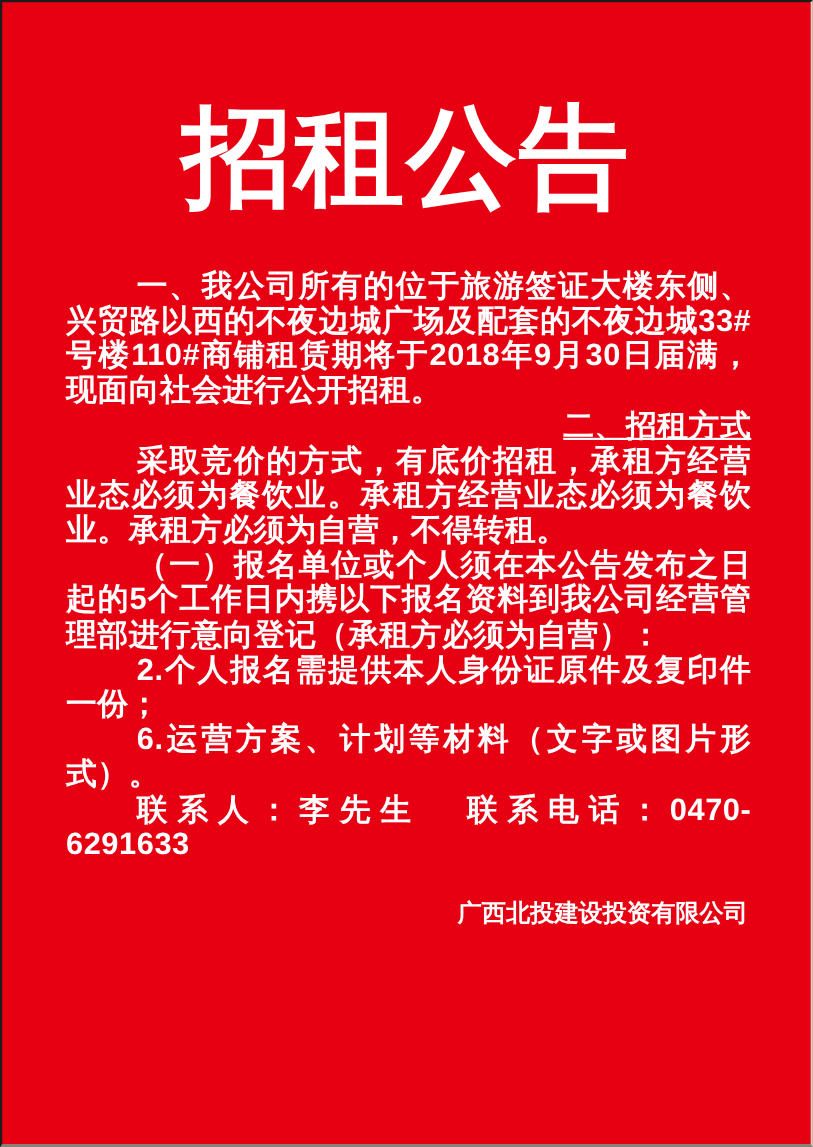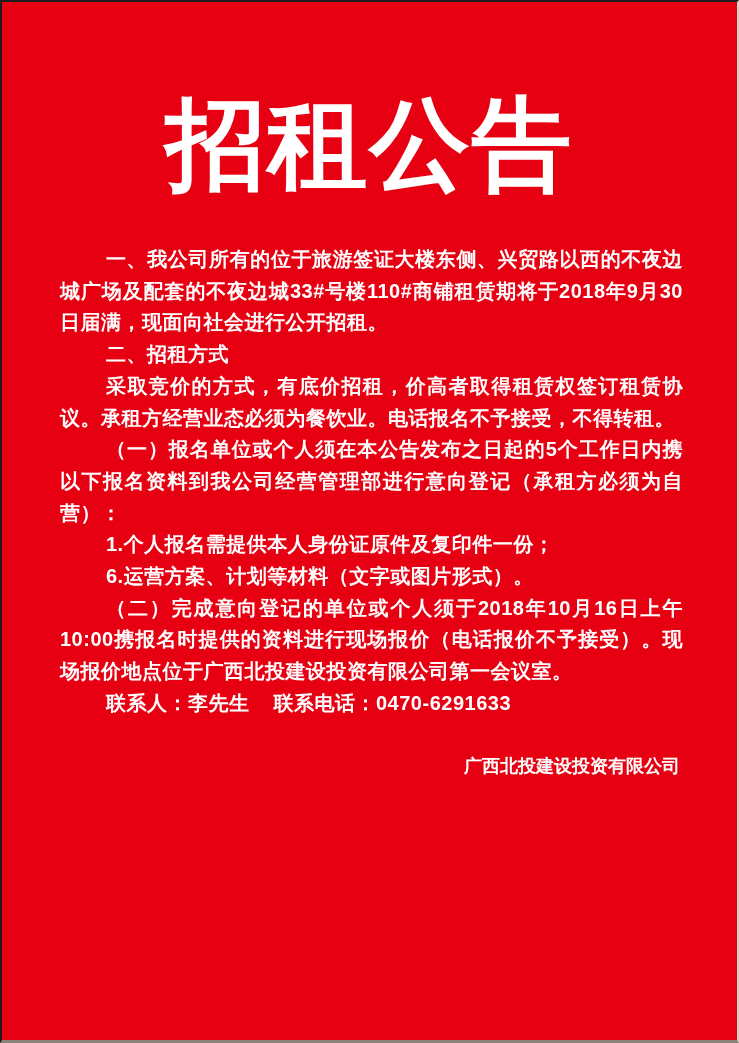--- a/index.html
+++ b/index.html
@@ -17,81 +17,81 @@
     border-top: 2px solid #1c1c1c;
     border-left: 2px solid #1c1c1c;
     border-right: 2px solid #d8d2c4;
     border-bottom: 3px solid #8a8278;
     overflow: hidden;
     color: #ffffff;
   }
   .title {
     margin: 86px 0 0 0;
     text-align: center;
-    font-family: Liberation Sans, sans-serif;
+    font-family: Liberation Serif, serif;
     font-weight: 900;
     font-size: 100px;
     line-height: 1.12;
     letter-spacing: 2px;
     color: #ffffff;
   }
   .body-text {
     margin: 44px 54px 0 58px;
     font-weight: bold;
-    font-size: 20px;
+    font-size: 28px;
     line-height: 31.7px;
     letter-spacing: 0.5px;
   }
   .body-text p {
     margin: 0;
     text-indent: 2.3em;
     text-align: justify;
     text-justify: inter-ideograph;
   }
   .body-text p.heading {
-    text-align: left;
+    text-align: right;
+    text-decoration: underline;
   }
   .contact-line {
     margin: 0;
     text-indent: 2.3em;
     font-weight: bold;
   }
   .contact-gap {
     display: inline-block;
     width: 1.2em;
   }
   .signature {
     margin-top: 30px;
     margin-right: 57px;
     text-align: right;
   }
   .signature-inner {
     display: inline-block;
     text-align: center;
     font-weight: bold;
-    font-size: 18px;
+    font-size: 22px;
     line-height: 33px;
   }
 </style>
 </head>
 <body>
 
 <div class="poster" style="background: rgb(230, 0, 18); color: rgb(255, 255, 255);">
 
   <h1 class="title">招租公告</h1>
 
   <div class="body-text">
     <div>
         <p class="">一、我公司所有的位于旅游签证大楼东侧、兴贸路以西的不夜边城广场及配套的不夜边城33#号楼110#商铺租赁期将于2018年9月30日届满，现面向社会进行公开招租。</p>
         <p class="heading">二、招租方式</p>
-        <p class="">采取竞价的方式，有底价招租，价高者取得租赁权签订租赁协议。承租方经营业态必须为餐饮业。电话报名不予接受，不得转租。</p>
+        <p class="">采取竞价的方式，有底价招租，承租方经营业态必须为餐饮业。承租方经营业态必须为餐饮业。承租方必须为自营，不得转租。</p>
         <p class="">（一）报名单位或个人须在本公告发布之日起的5个工作日内携以下报名资料到我公司经营管理部进行意向登记（承租方必须为自营）：</p>
-        <p class="">1.个人报名需提供本人身份证原件及复印件一份；</p>
+        <p class="">2.个人报名需提供本人身份证原件及复印件一份；</p>
         <p class="">6.运营方案、计划等材料（文字或图片形式）。</p>
-        <p class="">（二）完成意向登记的单位或个人须于2018年10月16日上午10:00携报名时提供的资料进行现场报价（电话报价不予接受）。现场报价地点位于广西北投建设投资有限公司第一会议室。</p>
       </div>
 
     <p class="contact-line"><span>联系人：</span><span>李先生</span><span class="contact-gap"></span><span>联系电话：</span><span>0470-6291633</span></p>
   </div>
 
   <div class="signature">
     <div class="signature-inner">
       <div>广西北投建设投资有限公司</div>
     </div>
   </div>

